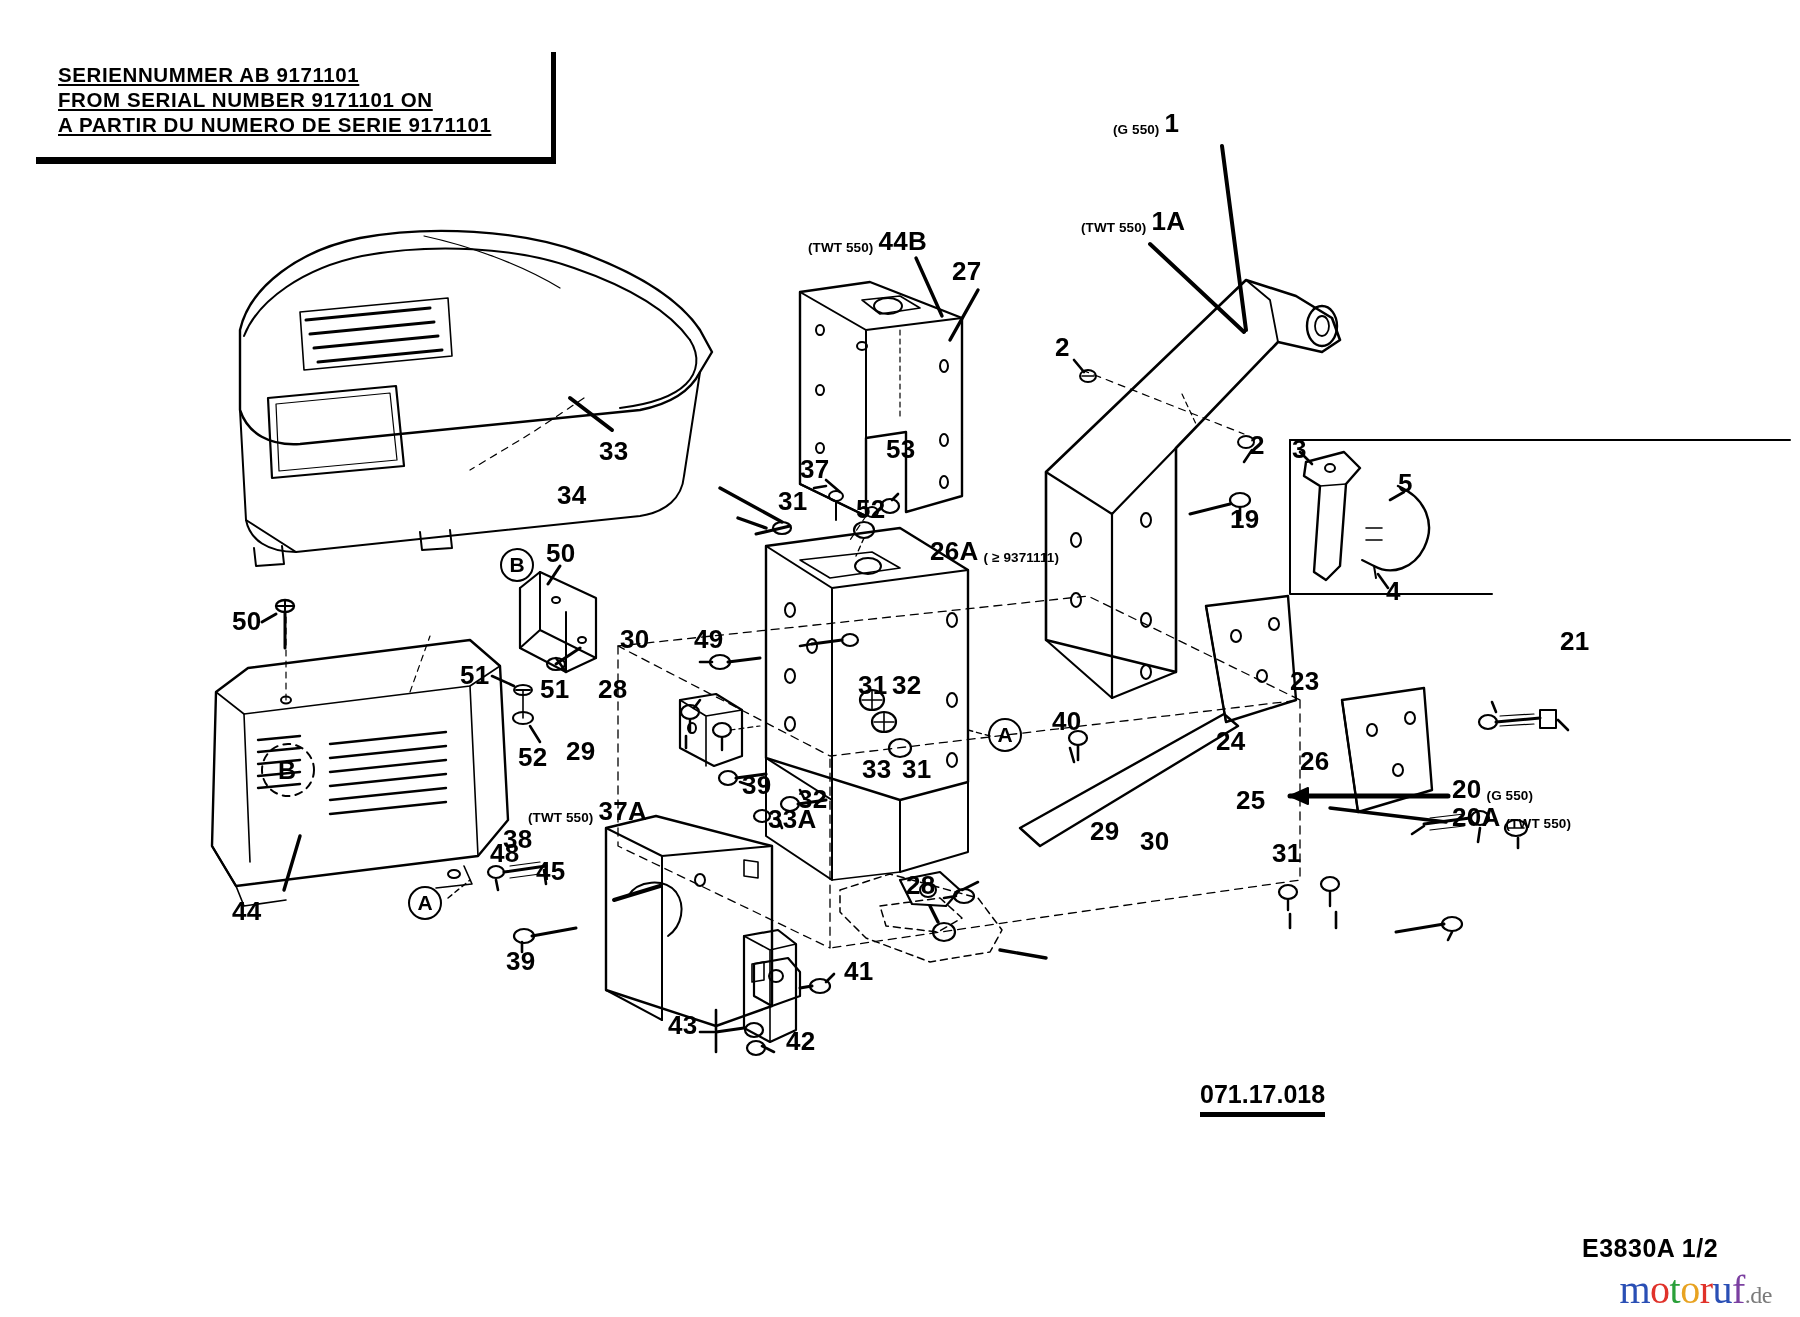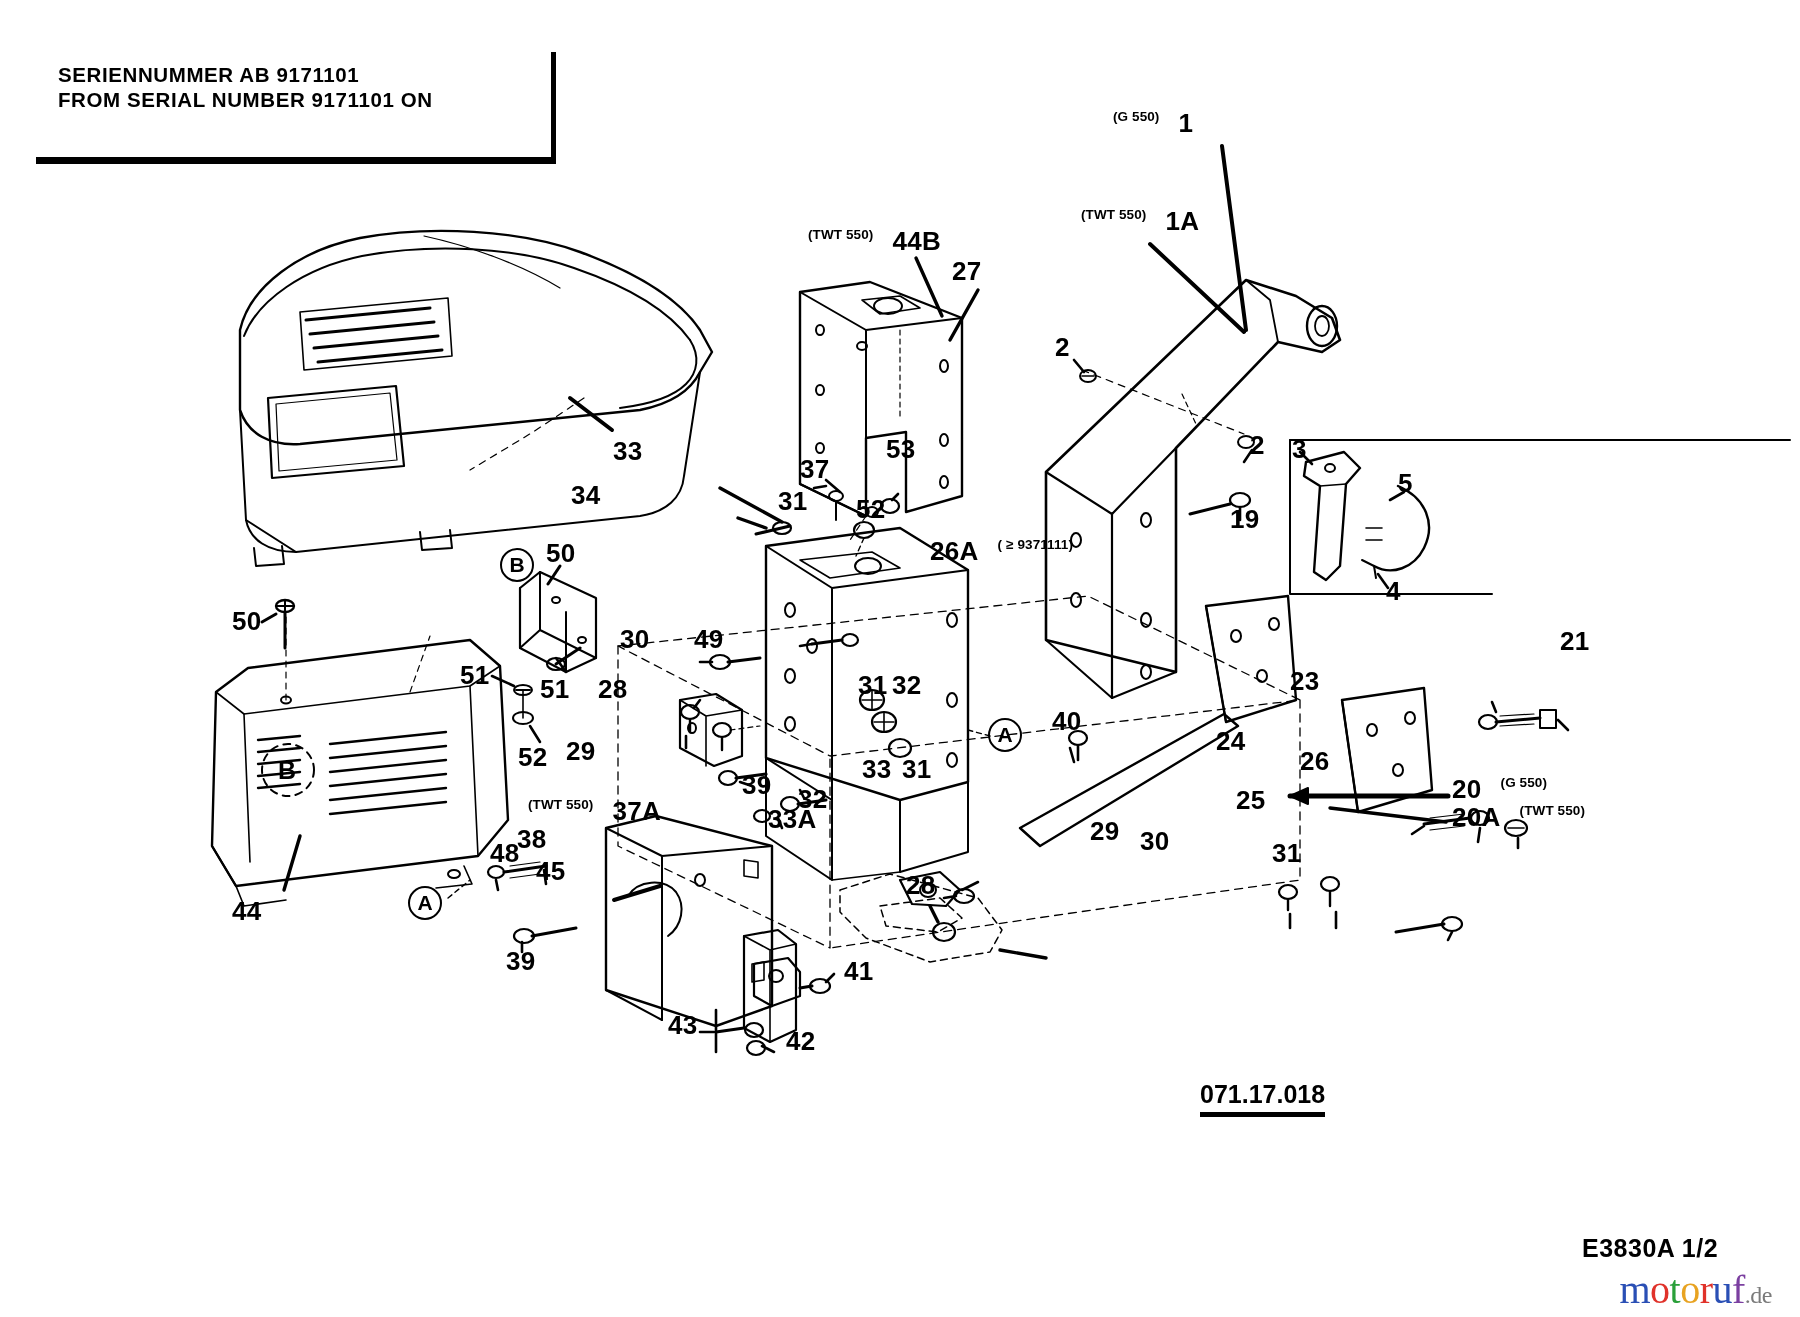--- a/index.html
+++ b/index.html
@@ -38,20 +38,21 @@
     padding: 10px 0 0 22px;
   }
   .serial-line {
     font-size: 20.5px;
     font-weight: bold;
     letter-spacing: 0.6px;
     color: #000;
     line-height: 25px;
     white-space: nowrap;
     font-family: "Liberation Sans", sans-serif;
+    text-decoration: underline;
   }
 
   
   .lbl {
     position: absolute;
     white-space: nowrap;
     color: #000;
     font-family: "Liberation Sans", sans-serif;
     line-height: 1;
   }
@@ -60,22 +61,22 @@
     font-weight: bold;
     letter-spacing: 0.3px;
   }
   .qual {
     font-size: 13.5px;
     font-weight: bold;
     letter-spacing: 0.1px;
   }
   .row {
     display: flex;
-    align-items: flex-start;
-    gap: 19px;
+    align-items: flex-end;
+    gap: 5px;
   }
 
   
   .circle-ref {
     position: absolute;
     width: 34px;
     height: 34px;
     border: 2.2px solid #000;
     border-radius: 50%;
     display: flex;
@@ -496,20 +497,21 @@
       <path d="M756,534 L790,526" stroke-width="3"></path>
       <ellipse cx="782" cy="528" rx="9" ry="6" stroke-width="2.2"></ellipse>
       <path d="M738,518 L766,528" stroke-width="3.4"></path>
       <path d="M720,488 L782,522" stroke-width="3.4"></path>
     </g>
   </svg>
 
   <div class="serial-box">
     <div class="serial-line">SERIENNUMMER AB 9171101</div>
     <div class="serial-line">FROM  SERIAL NUMBER 9171101 ON</div>
+    <div class="serial-line">A PARTIR DU NUMERO DE SERIE 9171101</div>
   </div>
 
   <div class="lbl row" style="left:1113px; top:110px;">
     <span class="qual">(G 550)</span>
     <span class="num">1</span>
   </div>
 
   <div class="lbl row" style="left:1081px; top:208px;">
     <span class="qual">(TWT 550)</span>
     <span class="num">1A</span>

